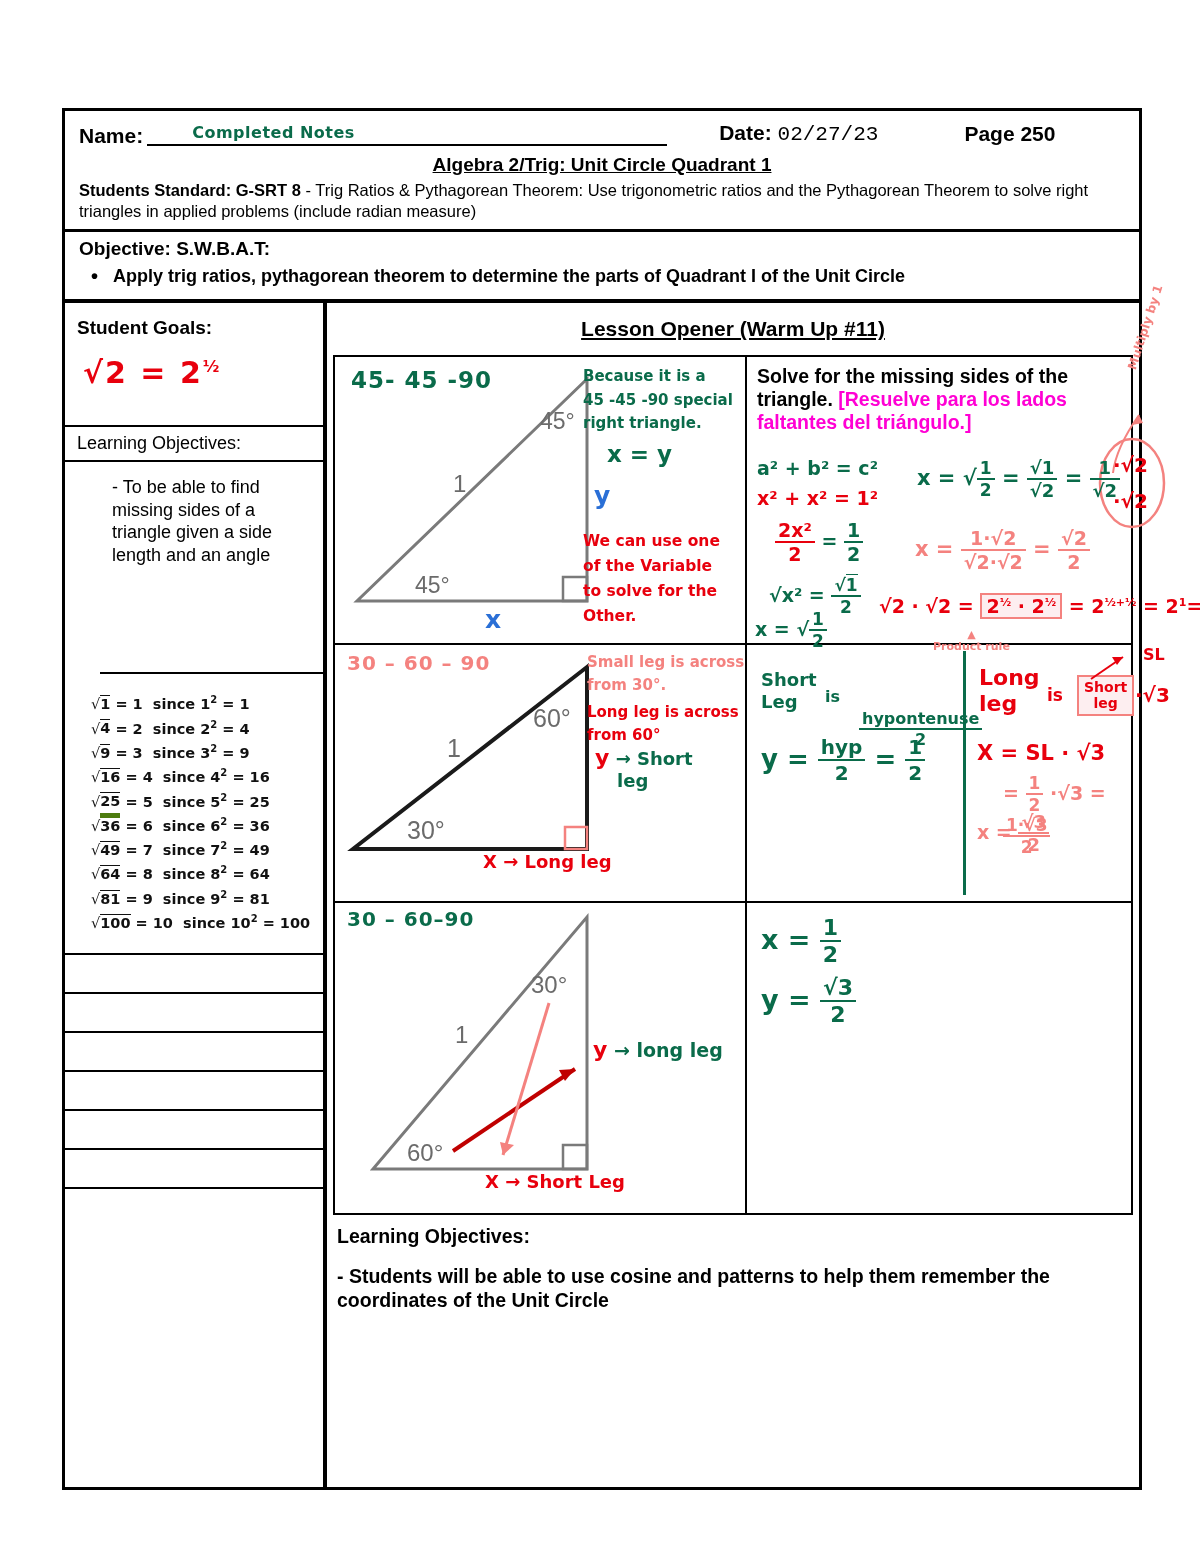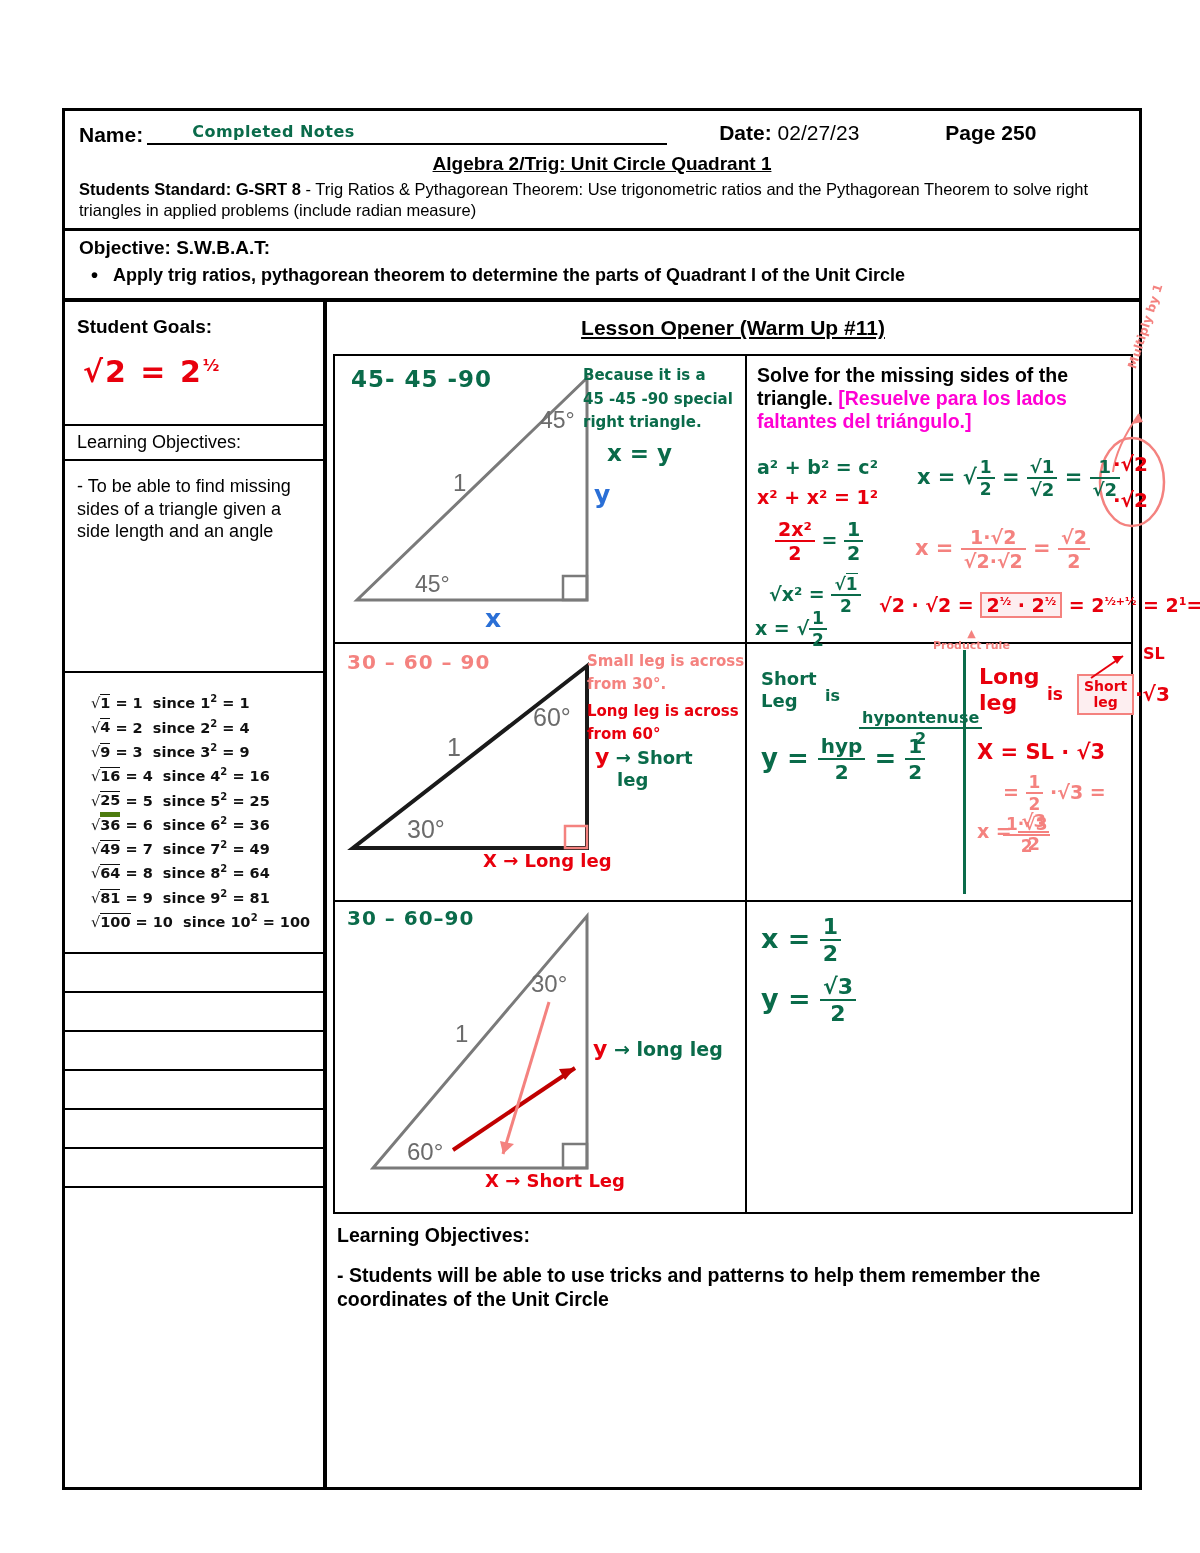--- a/index.html
+++ b/index.html
@@ -35,21 +35,21 @@
     position:relative;
   }
   .hand-name {
     position:absolute; left:45px; bottom:2px;
     font-family:"DejaVu Sans", sans-serif;
     font-weight:bold; font-size:16px;
     color:#0a6b4a;
     letter-spacing:.5px;
   }
   .date-box { margin-left:52px; font-size:21px; }
-  .date-box .val { font-weight:normal; font-family:Liberation Sans, sans-serif; }
+  .date-box .val { font-weight:normal; font-family:Liberation Mono, monospace; }
   .page-box { margin-left:86px; font-size:21px; font-weight:bold; }
 
   .hdr-std {
     padding:2px 14px 8px 14px;
     border-bottom:3px solid #000;
   }
   .course-title {
     text-align:center; font-weight:bold; font-size:19px;
     text-decoration:underline; margin:2px 0 4px 0;
   }
@@ -89,21 +89,21 @@
     font-weight:bold; font-size:30px;
     letter-spacing:2px;
   }
   .hand-sqrt2 sup { font-size:16px; }
   .lo-head {
     padding:6px 12px; font-size:18px;
     border-bottom:2px solid #000;
   }
   .lo-body {
     padding:14px 12px; font-size:18px; line-height:1.25;
-    border-bottom:2px solid #000; min-height:212px;
+    border-bottom:2px solid #000; min-height:212px;margin-left:35px;
   }
   .lo-body p { margin:0 0 16px 0; }
   .lo-body p:last-child { margin-bottom:0; }
 
   .sqrt-table {
     padding:18px 10px 18px 26px;
     border-bottom:2px solid #000;
     flex:0 0 auto;
   }
   .sqrt-row {
@@ -251,20 +251,26 @@
             <span class="tag hw blue" style="left:150px; top:248px; font-size:25px;">x</span>
             <span class="tag hw blue" style="left:259px; top:124px; font-size:25px;">y</span>
 
             <span class="tag hw green" style="left:248px; top:8px; font-size:15px; line-height:1.55; width:160px;">
               <span>Because it is a</span><br>
               <span>45 -45 -90 special</span><br>
               <span>right triangle.</span>
             </span>
             <span class="tag hw green" style="left:272px; top:84px; font-size:23px;">x = y</span>
 
+            <span class="tag hw red" style="left:248px; top:172px; font-size:15.5px; line-height:1.6; width:165px;">
+              <span>We can use one</span><br>
+              <span>of the Variable</span><br>
+              <span>to solve for the</span><br>
+              <span>Other.</span>
+            </span>
           </div>
 
           <div class="cell-right">
             <div class="prompt">
               <span>Solve for the missing sides of the triangle.</span>
               <span class="magenta">[Resuelve para los lados faltantes del triángulo.]</span>
             </div>
 
             <span class="tag hw pink" style="left:378px; top:10px; font-size:12px; transform:rotate(-72deg); transform-origin:left top; white-space:nowrap;">Multiply by 1</span>
             <svg class="tag" style="left:352px; top:38px;" width="62" height="90">
@@ -433,18 +439,18 @@
               <span class="frac" style="font-size:22px;"><span class="num">√3</span><span class="den">2</span></span>
               <span style="font-size:0;">y = √3/2</span>
             </span>
           </div>
         </div>
       </div>
 
       <div class="objbox">
         <p>Learning Objectives:</p>
         <div class="gap"></div>
-        <p>- Students will be able to use tricks and patterns to help them remember the coordinates of the Unit Circle</p>
+        <p>- Students will be able to use cosine and patterns to help them remember the coordinates of the Unit Circle</p>
       </div>
       <div class="right-filler"></div>
     </div>
   </div>
 </div>
 
 </body></html>

